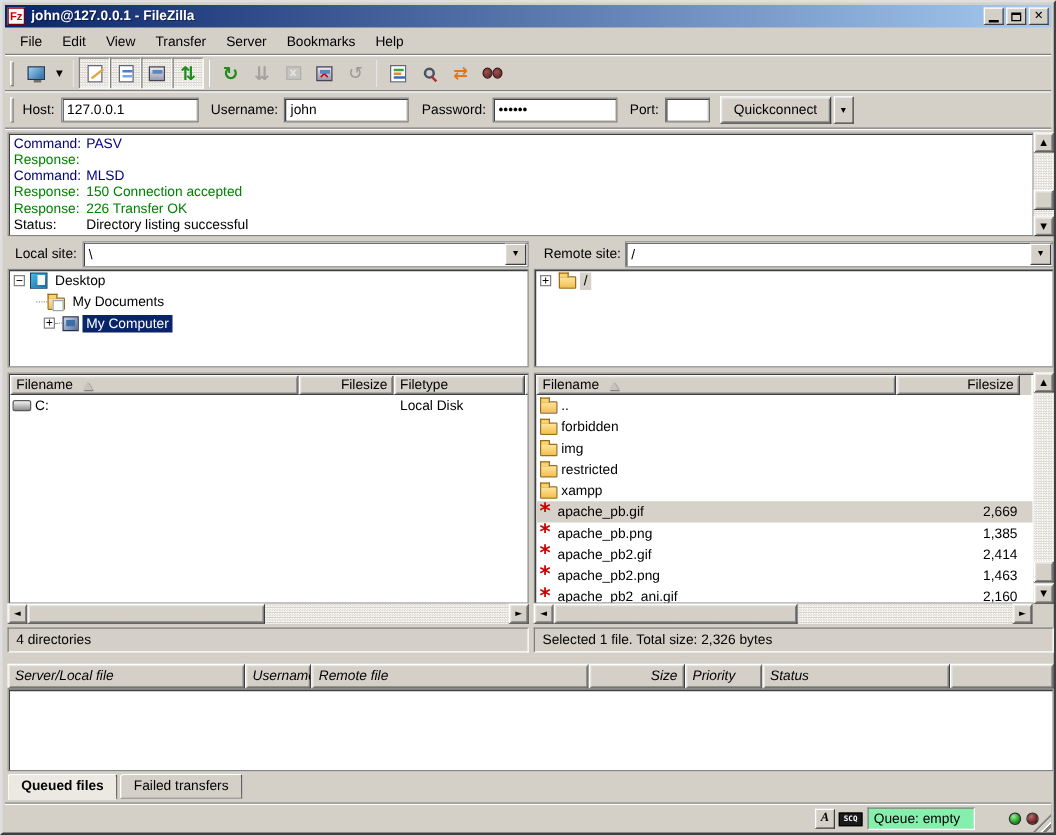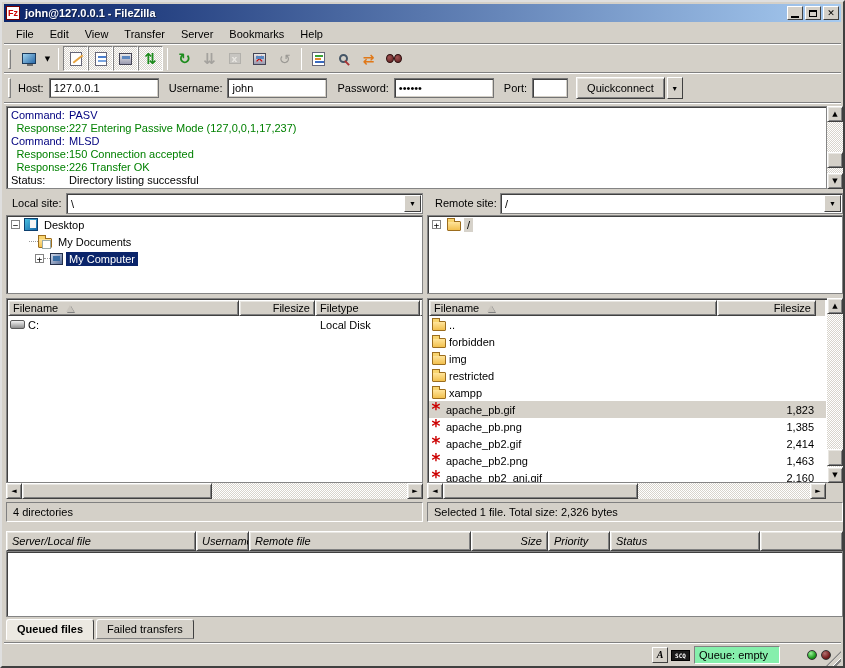--- a/index.html
+++ b/index.html
@@ -92,21 +92,21 @@
              border:1px solid; border-color:#fff #404040 #404040 #fff;
              display:flex; align-items:center; justify-content:center; font-size:7px; }
 
   
   .log { position:absolute; left:4px; top:104px; width:837px; height:83px; }
   .log-body { position:absolute; inset:0; right:16px; background:#fff; border:1px solid #848484;
               box-shadow: inset 1px 1px 0 #404040; padding:2px 0 0 4px; overflow:hidden; }
   .log-line { display:flex; height:13px; line-height:13px; white-space:nowrap; }
   .log-label { width:58px; flex:none; }
   .t-cmd { color:#00007f; }
-  .t-resp { color:#008000;text-align:right; }
+  .t-resp { color:#008000; }
   .t-status { color:#000; }
 
   
   .sb-btn { position:absolute; background:#d4d0c8; border:1px solid; border-color:#fff #404040 #404040 #fff;
             box-shadow: inset 1px 1px 0 #e8e6e1, inset -1px -1px 0 #808080;
             display:flex; align-items:center; justify-content:center;
             font:7px/7px "DejaVu Sans",sans-serif; color:#000; }
   .sb-track { position:absolute; }
   .sb-thumb { position:absolute; background:#d4d0c8; border:1px solid; border-color:#fff #404040 #404040 #fff;
               box-shadow: inset 1px 1px 0 #e8e6e1, inset -1px -1px 0 #808080; }
@@ -326,21 +326,20 @@
   </div>
 
   <div class="log">
     <div class="log-body">
       <div class="log-line t-cmd">
           <span class="log-label">Command:</span>
           <span>PASV</span>
         </div>
       <div class="log-line t-resp">
           <span class="log-label">Response:</span>
-          <span>227 Entering Passive Mode (127,0,0,1,17,237)</span>
         </div>
       <div class="log-line t-cmd">
           <span class="log-label">Command:</span>
           <span>MLSD</span>
         </div>
       <div class="log-line t-resp">
           <span class="log-label">Response:</span>
           <span>150 Connection accepted</span>
         </div>
       <div class="log-line t-resp">
@@ -466,21 +465,21 @@
       <span class="icon-folder" style="margin-left:3px"></span>
       <span class="fname">img</span>
     </div>
     <div class="file-row" style="top:85px;width:397px">
       <span class="icon-folder" style="margin-left:3px"></span>
       <span class="fname">xampp</span>
     </div>
     <div class="file-row sel-inactive" style="top:102px;width:397px">
       <span class="icon-img">*</span>
       <span class="fname">apache_pb.gif</span>
-      <span class="fcell-size" style="left:300px;width:85px">1,823</span>
+      <span class="fcell-size" style="left:300px;width:85px">2,669</span>
     </div>
     <div class="file-row" style="top:119px;width:397px">
       <span class="icon-img">*</span>
       <span class="fname">apache_pb.png</span>
       <span class="fcell-size" style="left:300px;width:85px">1,385</span>
     </div>
     <div class="file-row" style="top:136px;width:397px">
       <span class="icon-img">*</span>
       <span class="fname">apache_pb2.gif</span>
       <span class="fcell-size" style="left:300px;width:85px">2,414</span>

